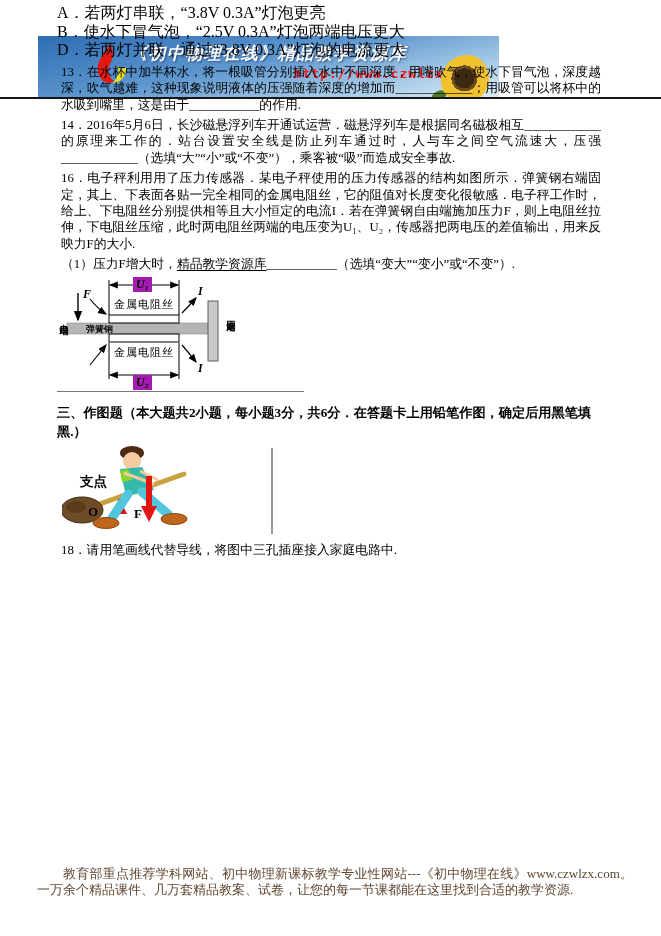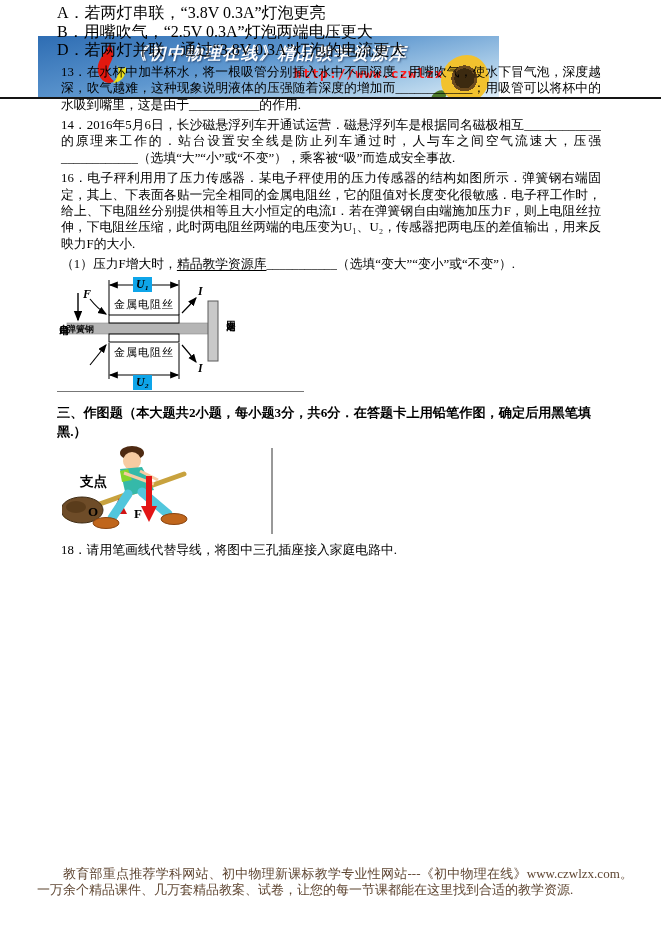--- a/index.html
+++ b/index.html
@@ -26,21 +26,21 @@
 
   
   .options{margin-top:4px;font-size:16px;line-height:18.6px;}
   .sec-heading{font-weight:bold;font-size:13.2px;line-height:19px;margin-top:11px;}
   p.q{margin:4px;font-size:12.8px;line-height:16.4px;text-align:justify;}
   .ul{text-decoration:underline;text-underline-offset:2px;}
 
   
   .diagram{position:relative;width:190px;height:112px;margin-top:3px;}
   .dlabel{position:absolute;white-space:nowrap;}
-  .lab-u{font-style:italic;font-size:12px;background:#0ea5e9;padding:0 3px;font-weight:bold;}
+  .lab-u{font-style:italic;font-size:12px;background:#a21caf;padding:0 3px;font-weight:bold;}
   .lab-wire{font-size:11px;letter-spacing:1px;}
   .lab-spring{font-size:9px;font-weight:bold;color:#111;}
   .lab-fi{font-style:italic;font-weight:bold;font-size:12px;}
   .lab-vert{writing-mode:vertical-rl;text-orientation:upright;font-size:9px;font-weight:bold;letter-spacing:1px;}
   .diagram-underline{width:247px;border-bottom:1px solid #777;margin-top:2px;}
 
   
   .lever{position:relative;width:240px;height:92px;margin:5px 0 0 5px;}
   .lab-zhidian{font-size:13.5px;font-weight:bold;}
   .lab-o,.lab-f{font-size:13px;font-weight:bold;}
@@ -66,21 +66,21 @@
       <div class="banner-url">http://www.czwlzx.com</div>
       <div class="sunleaf"></div>
       <div class="sunflower"></div>
     </div>
   </div>
 
   <div class="content">
 
     <div class="options">
       <div>A．若两灯串联，“3.8V 0.3A”灯泡更亮</div>
-      <div>B．用嘴吹气，“2.5V 0.3A”灯泡两端电压更大</div>
+      <div>B．使水下冒气泡，“2.5V 0.3A”灯泡两端电压更大</div>
       <div>D．若两灯并联，通过“3.8V 0.3A”灯泡的电流更大</div>
     </div>
 
     <p class="q">13．在水杯中加半杯水，将一根吸管分别插入水中不同深度，用嘴吹气，使水下冒气泡，深度越深，吹气越难，这种现象说明液体的压强随着深度的增加而____________；用吸管可以将杯中的水吸到嘴里，这是由于___________的作用.</p>
     <p class="q">14．2016年5月6日，长沙磁悬浮列车开通试运营．磁悬浮列车是根据同名磁极相互____________的原理来工作的．站台设置安全线是防止列车通过时，人与车之间空气流速大，压强____________（选填“大”“小”或“不变”），乘客被“吸”而造成安全事故.</p>
     <p class="q">16．电子秤利用用了压力传感器．某电子秤使用的压力传感器的结构如图所示．弹簧钢右端固定，其上、下表面各贴一完全相同的金属电阻丝，它的阻值对长度变化很敏感．电子秤工作时，给上、下电阻丝分别提供相等且大小恒定的电流I．若在弹簧钢自由端施加压力F，则上电阻丝拉伸，下电阻丝压缩，此时两电阻丝两端的电压变为U₁、U₂，传感器把两电压的差值输出，用来反映力F的大小.</p>
     <p class="q"><span>（1）压力F增大时，</span><span class="ul">精品教学资源库</span><span>___________（选填“变大”“变小”或“不变”）.</span></p>
 
     <div class="diagram">
       <svg width="190" height="112" viewBox="0 0 190 112">
@@ -107,21 +107,21 @@
 
         <path d="M33,22 Q41,32 49,37" fill="none" stroke="#000" stroke-width="1.2" marker-end="url(#ah)"></path>
         <path d="M125,36 Q132,29 139,21" fill="none" stroke="#000" stroke-width="1.2" marker-end="url(#ah)"></path>
         <path d="M33,88 Q41,78 49,68" fill="none" stroke="#000" stroke-width="1.2" marker-end="url(#ah)"></path>
         <path d="M125,68 Q132,76 139,85" fill="none" stroke="#000" stroke-width="1.2" marker-end="url(#ah)"></path>
       </svg>
       <div class="dlabel lab-u" style="left:76px;top:0px;">U₁</div>
       <div class="dlabel lab-u" style="left:76px;top:98px;">U₂</div>
       <div class="dlabel lab-wire" style="left:57px;top:20px;">金属电阻丝</div>
       <div class="dlabel lab-wire" style="left:57px;top:68px;">金属电阻丝</div>
-      <div class="dlabel lab-spring" style="left:10px;top:46px;">弹簧钢</div>
+      <div class="dlabel lab-spring" style="left:29px;top:46px;">弹簧钢</div>
       <div class="dlabel lab-fi" style="left:26px;top:10px;">F</div>
       <div class="dlabel lab-fi" style="left:141px;top:7px;">I</div>
       <div class="dlabel lab-fi" style="left:141px;top:84px;">I</div>
       <div class="dlabel lab-vert" style="left:0px;top:40px;">自由端</div>
       <div class="dlabel lab-vert" style="left:167px;top:36px;">固定端</div>
     </div>
     <div class="diagram-underline"></div>
 
     <div class="sec-heading">三、作图题（本大题共2小题，每小题3分，共6分．在答题卡上用铅笔作图，确定后用黑笔填黑.）</div>
 

